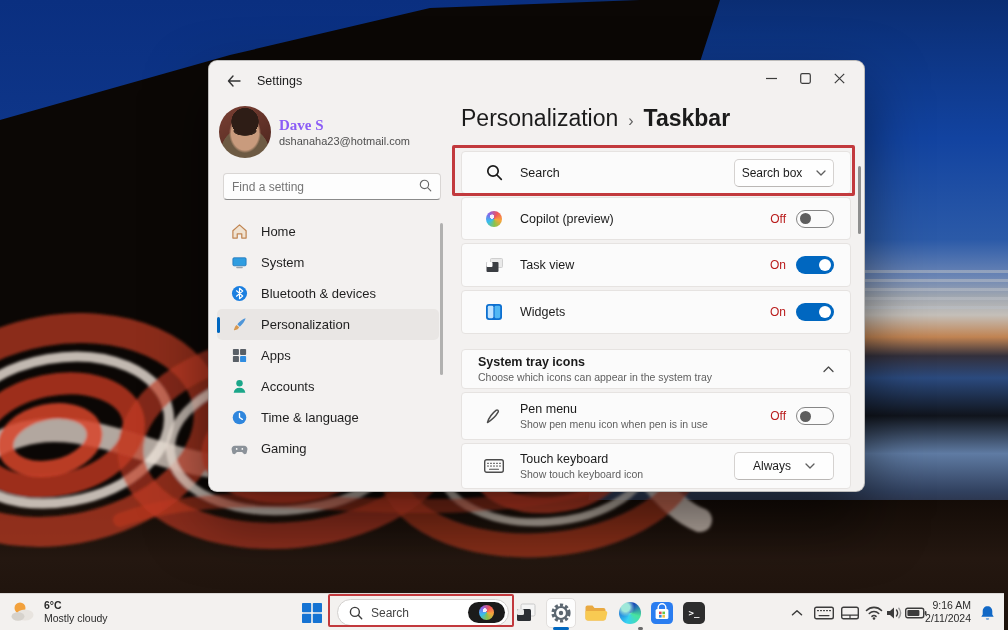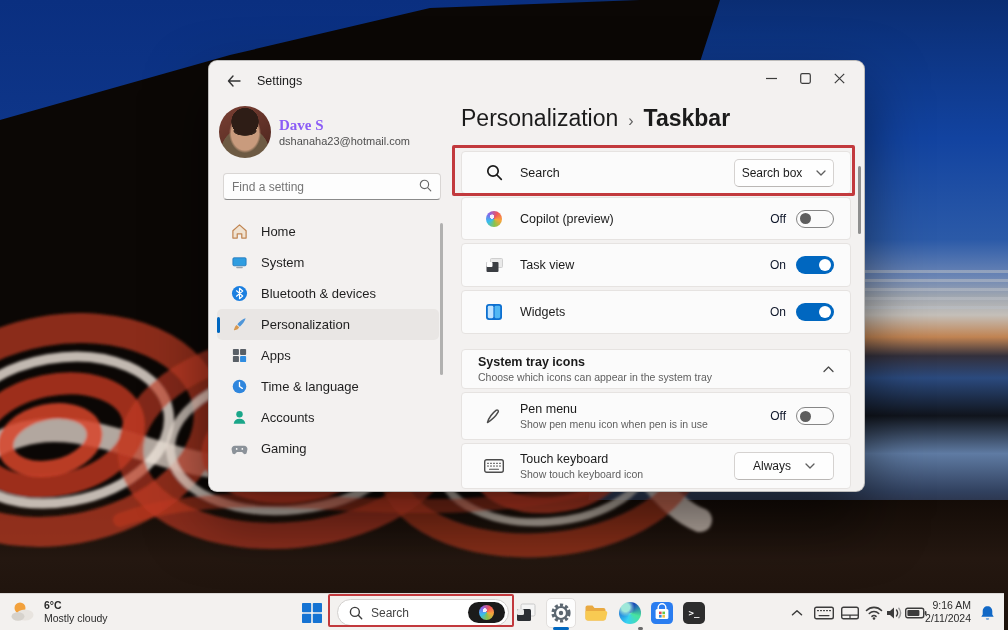--- a/index.html
+++ b/index.html
@@ -58,21 +58,21 @@
   .heading .sep { font-size:16px; color:#5f5f5f; }
   .heading .current { font-weight:bold; }
 
   .cards { position:absolute; left:252px; top:90px; width:390px; }
   .card { background:#fbfbfb; border:1px solid #e6e3e1; border-radius:4px; margin-bottom:3px;
     display:flex; align-items:center; padding:0 16px 0 22px; }
   .card .row-icon { width:20px; display:flex; justify-content:center; margin-right:16px; }
   .row-label { font-size:12.5px; color:#1b1b1b; }
   .row-sub { font-size:10.5px; color:#5f5f5f; margin-top:2px;text-align:right; }
   .grow { flex:1; }
-  .state-label { font-size:12px; color:#0f172a; margin-right:10px; }
+  .state-label { font-size:12px; color:#b91c1c; margin-right:10px; }
 
   .toggle { width:38px; height:18px; border-radius:10px; position:relative; }
   .toggle.on { background:#0067c0; }
   .toggle.on .knob { position:absolute; right:3px; top:3px; width:12px; height:12px; border-radius:50%; background:#fff; }
   .toggle.off { border:1px solid #868686; background:transparent; }
   .toggle.off .knob { position:absolute; left:3px; top:2.5px; width:11px; height:11px; border-radius:50%; background:#5e5e5e; }
 
   .dropdown { height:28px; min-width:100px; background:#fefefe; border:1px solid #d5d2d0; border-bottom-color:#bab7b5;
     border-radius:5px; display:flex; align-items:center; justify-content:center; padding:0 2px; gap:14px; }
   .dropdown span { font-size:12px; color:#1b1b1b; }
@@ -226,34 +226,34 @@
                 <rect x="2" y="9.6" width="6.4" height="6.4" rx="1"></rect>
               </g>
               <rect x="9.6" y="9.6" width="6.4" height="6.4" rx="1" fill="#2f8ce0"></rect>
             </svg>
           </span>
         <span>Apps</span>
       </div>
       <div class="nav-item">
         <span class="nav-icon">
             <svg viewBox="0 0 18 18" width="17" height="17">
+              <circle cx="9" cy="5.6" r="3.4" fill="#1aa689"></circle>
+              <path d="M2.8 15.6a6.3 6.3 0 0 1 12.4 0z" fill="#1aa689"></path>
+            </svg>
+          </span>
+        <span>Accounts</span>
+      </div>
+      <div class="nav-item">
+        <span class="nav-icon">
+            <svg viewBox="0 0 18 18" width="17" height="17">
               <circle cx="9" cy="9" r="7.2" fill="#2f86dd"></circle>
               <path d="M9 4.8V9l3 2" stroke="#fff" stroke-width="1.4" fill="none" stroke-linecap="round"></path>
             </svg>
           </span>
         <span>Time &amp; language</span>
-      </div>
-      <div class="nav-item">
-        <span class="nav-icon">
-            <svg viewBox="0 0 18 18" width="17" height="17">
-              <circle cx="9" cy="5.6" r="3.4" fill="#1aa689"></circle>
-              <path d="M2.8 15.6a6.3 6.3 0 0 1 12.4 0z" fill="#1aa689"></path>
-            </svg>
-          </span>
-        <span>Accounts</span>
       </div>
       <div class="nav-item">
         <span class="nav-icon">
             <svg viewBox="0 0 18 18" width="17" height="17">
               <path d="M4.2 6h9.6a3.6 3.6 0 0 1 3.5 4.4l-.7 3a2 2 0 0 1-3.4 1l-1.5-1.6H6.3L4.8 14.4a2 2 0 0 1-3.4-1l-.7-3A3.6 3.6 0 0 1 4.2 6z" fill="#8b9299"></path>
               <circle cx="6" cy="9.4" r="0.9" fill="#fff"></circle>
               <circle cx="12" cy="9.4" r="0.9" fill="#fff"></circle>
             </svg>
           </span>
         <span>Gaming</span>

